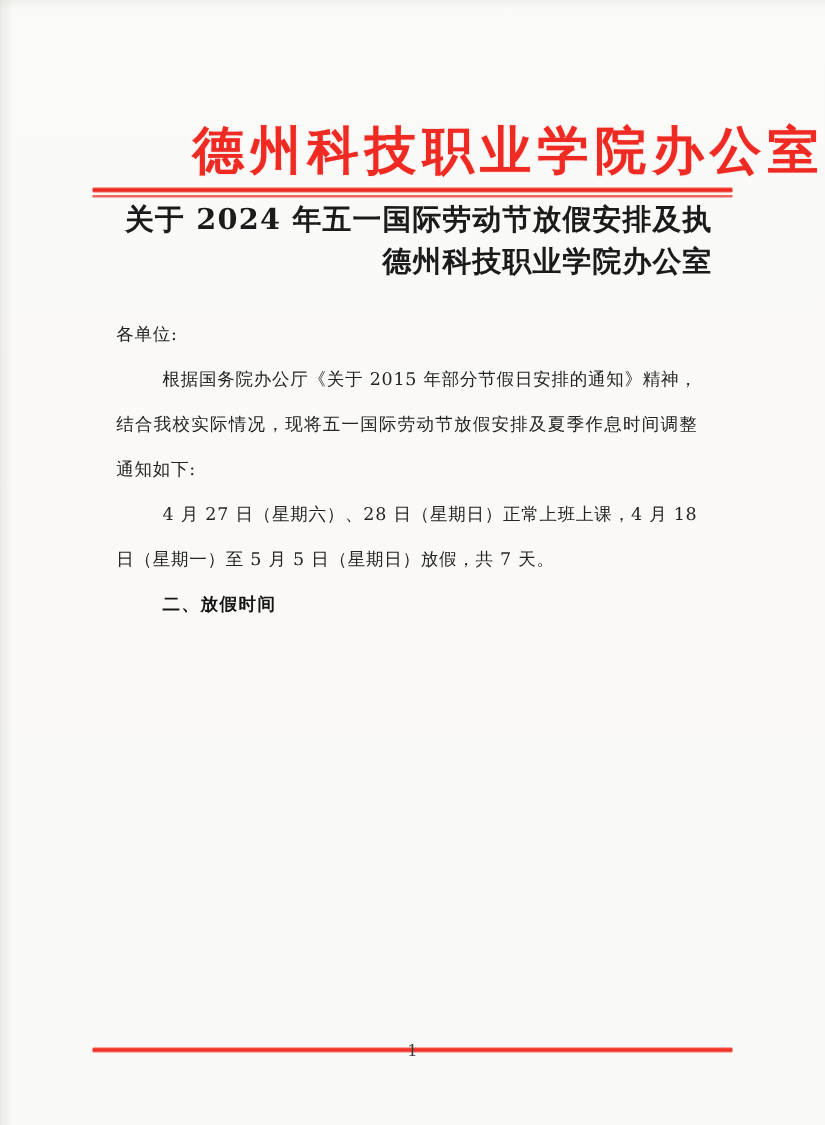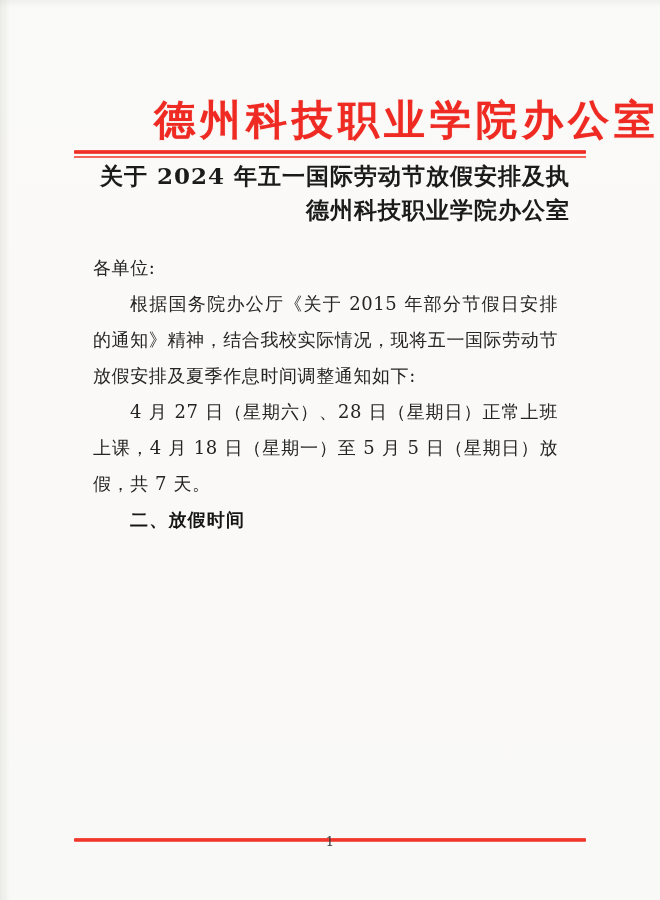--- a/index.html
+++ b/index.html
@@ -107,21 +107,21 @@
   }
 
   
   .body-block {
     position: absolute;
     top: 250px;
     left: 93px;
     width: 465px;
     color: #242424;
     font-family: "DejaVu Serif", "Liberation Serif", serif;
-    font-size: 18px;
+    font-size: 14px;
     line-height: 36px;
     letter-spacing: 0.6px;
   }
   .para {
     margin: 0;
     text-align: justify;
     text-justify: inter-character;
   }
   .para.indent {
     text-indent: 37px;

